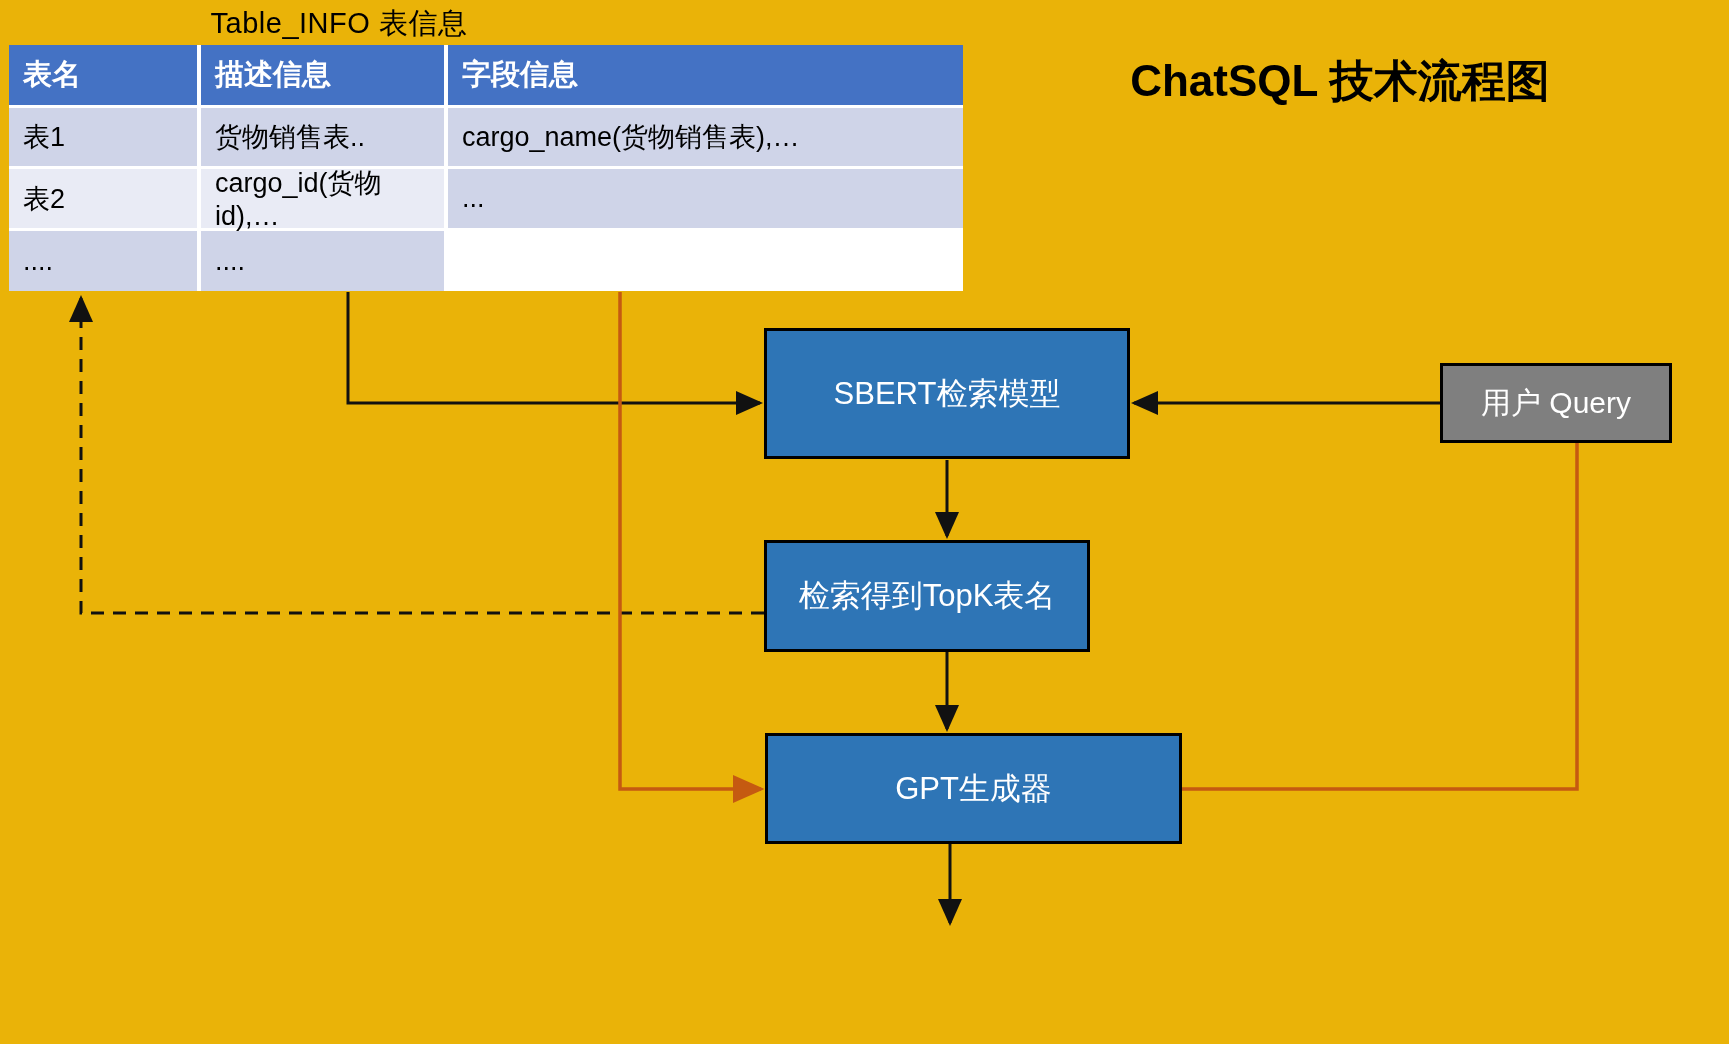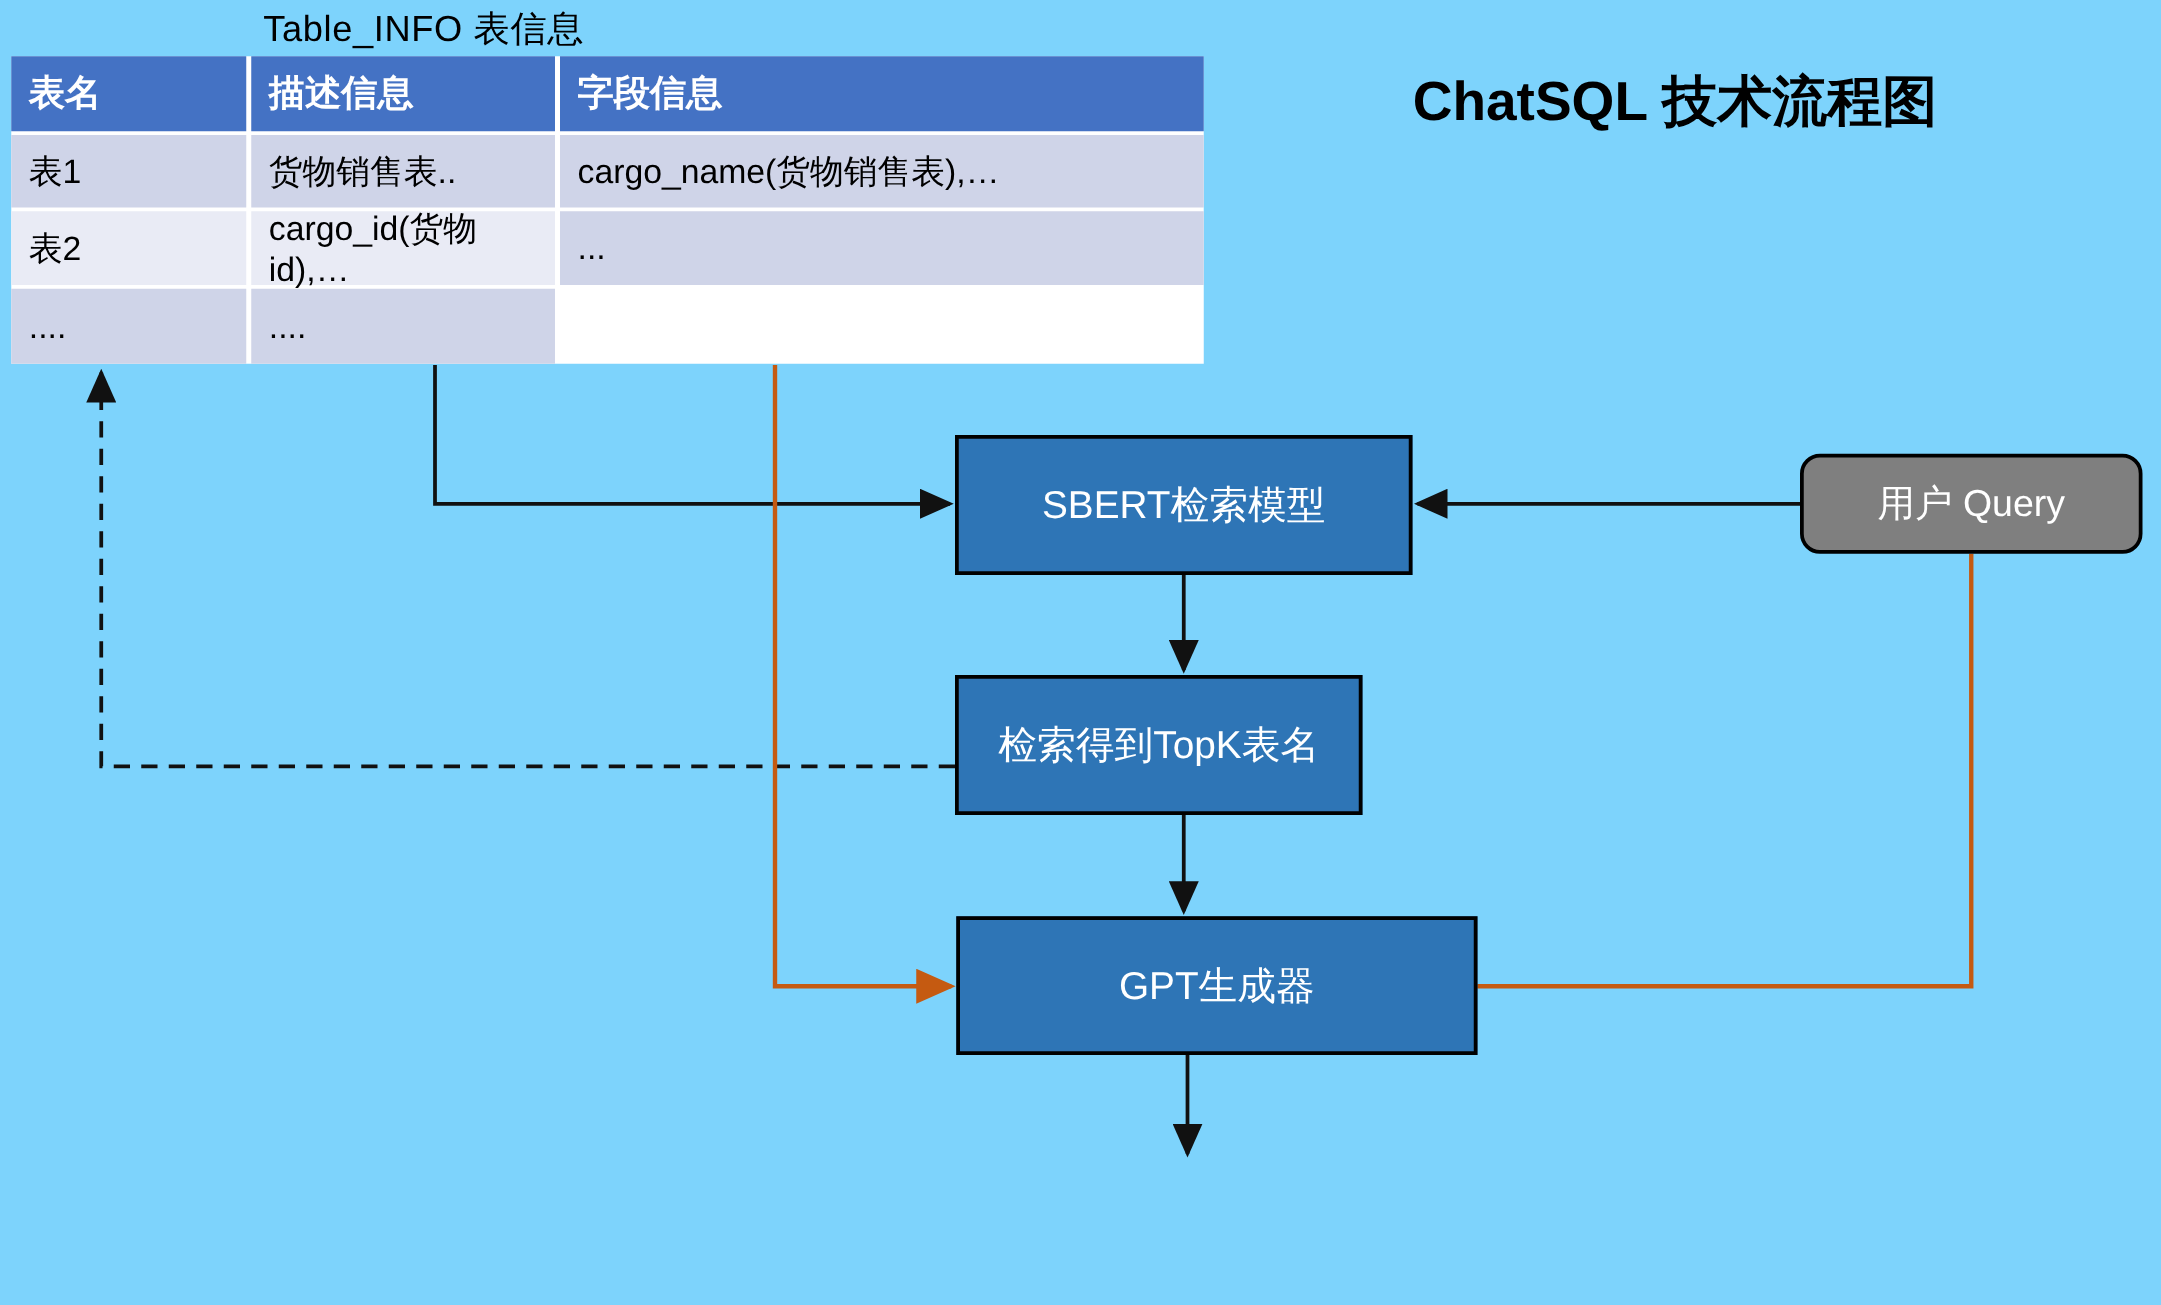--- a/index.html
+++ b/index.html
@@ -1,17 +1,17 @@
 <!DOCTYPE html>
 <html style="--header_blue: #4472C4; --row_odd: #CFD4E8; --row_even: #E9EBF5; --node_blue: #2E75B6; --query_gray: #7F7F7F; --arrow_black: #111111; --arrow_orange: #C55A11; --text_white: #FFFFFF;"><head>
 <meta charset="utf-8">
 <style>
   html,body{margin:0;padding:0;background:#ffffff;}
   body{font-family:"Liberation Sans","DejaVu Sans",sans-serif;}
-  .stage{position:relative;width:1729px;height:1044px;background:#7dd3fc;overflow:hidden;}
+  .stage{position:relative;width:1729px;height:1044px;background:#eab308;overflow:hidden;}
 
   
   .table-title{
     position:absolute;left:9px;top:4px;width:660px;
     text-align:center;font-size:29px;color:#000;letter-spacing:.5px;
   }
   .info-table{
     position:absolute;left:9px;top:45px;
     display:grid;
     grid-template-columns:188px 243px 515px;
@@ -29,26 +29,26 @@
     position:absolute;left:1050px;top:52px;width:580px;
     text-align:center;font-weight:bold;font-size:44px;color:#000;
   }
 
   
   .node{
     position:absolute;display:flex;align-items:center;justify-content:center;
     background:var(--node_blue);border:3px solid #000;box-sizing:border-box;
     color:var(--text_white);font-size:31px;
   }
-  .node.sbert{left:764px;top:348px;width:366px;height:112px;align-items:center;}
+  .node.sbert{left:764px;top:328px;width:366px;height:131px;align-items:center;}
   .node.topk {left:764px;top:540px;width:326px;height:112px;}
   .node.gpt  {left:765px;top:733px;width:417px;height:111px;}
   .node.sql  {left:769px;top:927px;width:366px;height:110px;}
   .node.query{
-    left:1440px;top:363px;width:274px;height:80px;border-radius:16px;
+    left:1440px;top:363px;width:232px;height:80px;border-radius:0;
     background:var(--query_gray);font-size:30px;
   }
 
   
   svg.wires{position:absolute;left:0;top:0;width:1729px;height:1044px;}
   .wire-black{stroke:var(--arrow_black);stroke-width:3;fill:none;}
   .wire-dashed{stroke:var(--arrow_black);stroke-width:3;fill:none;stroke-dasharray:13 9;}
   .wire-orange{stroke:var(--arrow_orange);stroke-width:3.5;fill:none;}
   .head-black{fill:var(--arrow_black);}
   .head-orange{fill:var(--arrow_orange);}

